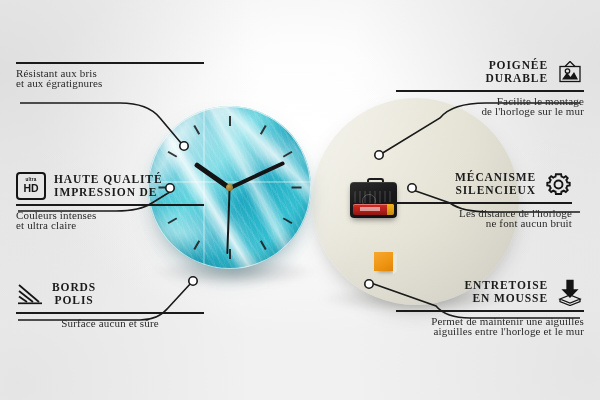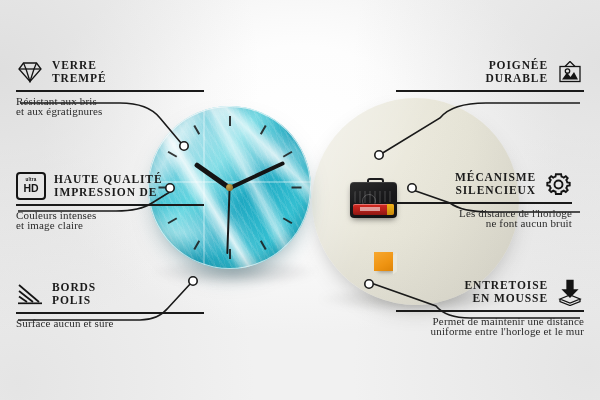--- a/index.html
+++ b/index.html
@@ -119,21 +119,21 @@
   .ico{width:46px;height:28px;flex:0 0 28px;display:flex;align-items:center;justify-content:center;color:#141414;}
 
   .hd-ico{width:26px;height:24px;border:2px solid #141414;border-radius:4px;
     display:flex;flex-direction:column;align-items:center;justify-content:center;line-height:1;}
   .hd-ico .u{font-size:4.6px;font-weight:bold;letter-spacing:.2px;font-family:"Liberation Sans",sans-serif;}
   .hd-ico .h{font-size:10.5px;font-weight:bold;font-family:"Liberation Sans",sans-serif;margin-top:.5px;}
 
   
   #f-verre{left:16px;top:58px;}
   #f-hd{left:16px;top:172px;}
-  #f-bords{left:16px;top:280px;}
+  #f-bords{left:16px;top:280px;text-align:center;}
   #f-poignee{left:396px;top:58px;}
   #f-meca{left:384px;top:170px;}
   #f-entre{left:396px;top:278px;}
 </style>
 </head>
 <body>
 
 <div class="stage">
 
   <div class="vig"></div>
@@ -199,56 +199,41 @@
       <circle cx="184" cy="146" r="4.2"></circle>
       <circle cx="170" cy="188" r="4.2"></circle>
       <circle cx="193" cy="281" r="4.2"></circle>
       <circle cx="379" cy="155" r="4.2"></circle>
       <circle cx="412" cy="188" r="4.2"></circle>
       <circle cx="369" cy="284" r="4.2"></circle>
     </g>
   </svg>
 
   <div class="feat" id="f-verre">
-    <div class="head">
-      <span class="ico">
-        <svg width="26" height="22" viewBox="0 0 26 22">
-            <g fill="none" stroke="#141414" stroke-width="1.3">
-          <path d="M2,8 L13,20.5 L24,8 L19.5,2 L6.5,2 Z"></path>
-              <path d="M2,8 L24,8"></path>
-              <path d="M6.5,2 L9,8 L13,20.5 L17,8 L19.5,2"></path>
-        </g>
-          </svg>
-      </span>
-      <span>
-        <div class="ttl">VERRE</div>
-        <div class="ttl">TREMPÉ</div>
-      </span>
-    </div>
     <div class="rule"></div>
     <div class="sub">Résistant aux bris</div>
     <div class="sub">et aux égratignures</div>
   </div>
 
   <div class="feat" id="f-hd">
     <div class="head">
       <span class="ico">
         <span class="hd-ico">
           <span class="u">ultra</span>
           <span class="h">HD</span>
         </span>
       </span>
       <span>
         <div class="ttl">HAUTE QUALITÉ</div>
         <div class="ttl">IMPRESSION DE</div>
       </span>
     </div>
     <div class="rule"></div>
     <div class="sub">Couleurs intenses</div>
-    <div class="sub">et image claire</div>
+    <div class="sub">et ultra claire</div>
   </div>
 
   <div class="feat" id="f-bords">
     <div class="head">
       <span class="ico">
         <svg width="27" height="22" viewBox="0 0 27 22">
             <g stroke="#141414" stroke-width="1.7" fill="none">
           <path d="M2,2 L22,19"></path>
               <path d="M2,8 L16,19"></path>
               <path d="M2,13.5 L10,19"></path>
@@ -277,20 +262,22 @@
             <g fill="none" stroke="#141414" stroke-width="1.3">
           <path d="M14,1.5 L9,6.5 M14,1.5 L19,6.5"></path>
               <rect x="4" y="6.5" width="20" height="15"></rect>
           <path d="M6,19.5 L11,12.5 L14.5,17 L18,12 L22,19.5 Z" fill="#141414" stroke="none"></path>
           <circle cx="11.5" cy="11" r="2.2"></circle>
         </g>
           </svg>
       </span>
     </div>
     <div class="rule"></div>
+    <div class="sub">Facilite le montage</div>
+    <div class="sub">de l'horloge sur le mur</div>
   </div>
 
   <div class="feat right" id="f-meca">
     <div class="head">
       <span>
         <div class="ttl">MÉCANISME</div>
         <div class="ttl">SILENCIEUX</div>
       </span>
       <span class="ico">
         <svg width="27" height="27" viewBox="0 0 27 27">
@@ -316,17 +303,17 @@
         <svg width="28" height="27" viewBox="0 0 28 27">
             <g stroke="#141414" stroke-width="1.3" fill="none">
           <path d="M11,1.5 L17,1.5 L17,11 L21,11 L14,18 L7,11 L11,11 Z" fill="#141414"></path>
           <path d="M4,20 L14,16 L24,20 L14,24 Z"></path>
           <path d="M4,20 L4,22.5 L14,26.5 L24,22.5 L24,20"></path>
         </g>
           </svg>
       </span>
     </div>
     <div class="rule"></div>
-    <div class="sub">Permet de maintenir une distance</div>
-    <div class="sub">uniforme entre l'horloge et le mur</div>
+    <div class="sub">Permet de maintenir une aiguilles</div>
+    <div class="sub">aiguilles entre l'horloge et le mur</div>
   </div>
 
 </div>
 
 </body></html>

